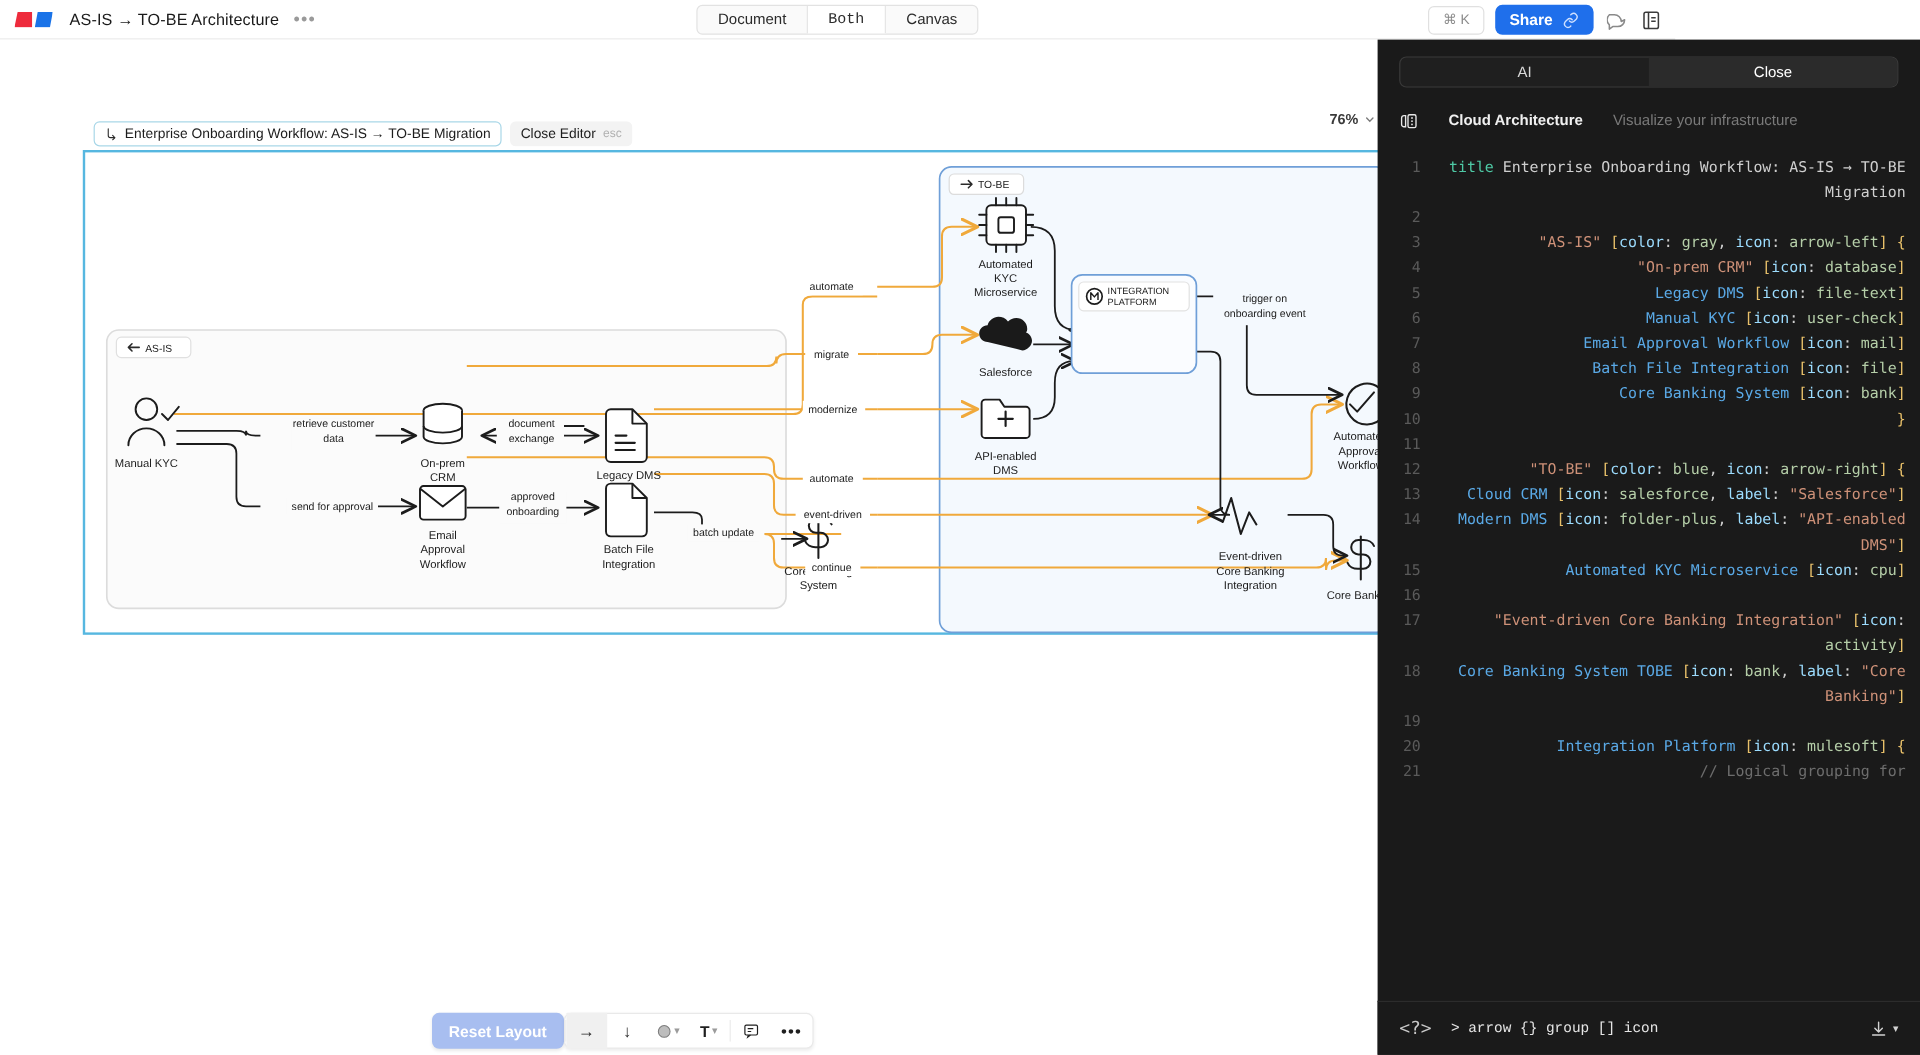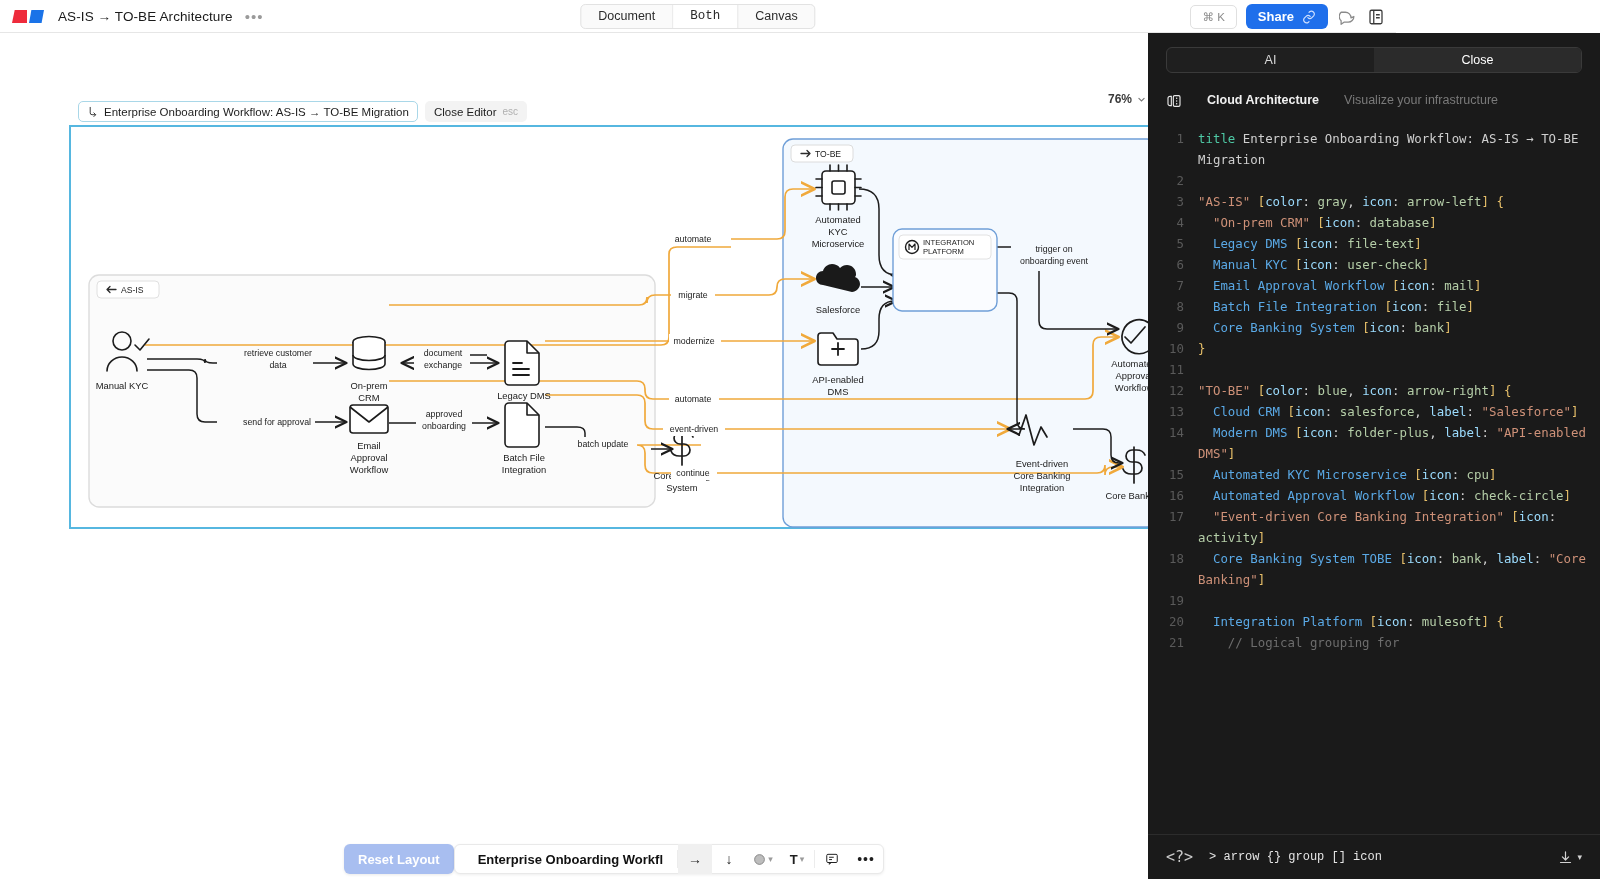--- a/index.html
+++ b/index.html
@@ -53,21 +53,21 @@
   .pill2 .esc{ color:#b0b0b0; font-size:10px;}
   .zoomlbl{ position:absolute; right:44px; top:59px; font-size:12px; color:#3a3a3a; font-weight:600;
     display:flex; gap:5px; align-items:center; cursor:pointer;}
 
   .board{ position:absolute; left:69px; top:92px; width:1104px; height:404px;
     border:2px solid #56b7e0; background:#fff;}
 
   svg.diagram{ position:absolute; left:0; top:0; width:1104px; height:404px;}
 
   
-  .bottombar{ position:absolute; left:320px; top:810px; height:32px; display:flex;
+  .bottombar{ position:absolute; left:336px; top:810px; height:32px; display:flex;
     align-items:center; gap:0px;padding-left:24px;}
   .bb{ background:#fff; border:1px solid #e9e9e9; border-radius:6px; height:30px; display:flex;
     align-items:center; box-shadow:0 1px 3px rgba(0,0,0,.07);}
   .resetbtn{ background:#a8bef0; color:#fff; font-size:13px; font-weight:600; border-radius:6px;
     height:30px; padding:0 14px; display:flex; align-items:center; cursor:pointer;
     box-shadow:0 1px 3px rgba(0,0,0,.09);}
   .namefield{ margin-left:9px; padding:0 14px; font-size:13px; color:#111; font-weight:600;
     height:30px; display:flex; align-items:center; cursor:text; }
   .tbsep{ width:1px; height:18px; background:#ececec;}
   .tbtn{ width:34px; height:30px; display:flex; align-items:center; justify-content:center;
@@ -83,21 +83,21 @@
     cursor:pointer;}
   .rptabs div.act{ background:#2b2b2b; color:#fff;}
   .rphead{ margin:20px 18px 0 18px; display:flex; align-items:flex-start; gap:25px;}
   .rphead .t1{ font-size:12.5px; color:#f0f0f0; font-weight:700;}
   .rphead .t2{ font-size:12.5px; color:#7a7a7a;}
   .code{ position:absolute; left:0; top:95px; right:0; bottom:45px; overflow:hidden;
     font-family:"DejaVu Sans Mono", monospace; font-size:12.4px; line-height:21px;}
   .ln{ display:flex; padding:0 12px 0 0;}
   .lnum{ width:50px; flex:0 0 50px; text-align:right; color:#5a5a5a; padding-right:14px;
     user-select:none;}
-  .ltxt{ flex:1; white-space:pre-wrap; word-break:break-word; color:#d4d4d4;}
+  .ltxt{ flex:1; white-space:pre-wrap; word-break:break-word; color:#d4d4d4;text-align:right;}
   .k-title{color:#4ec9a5;} .k-str{color:#ce9178;} .k-node{color:#5aa9e6;}
   .k-br{color:#e8c06a;} .k-prop{color:#9cdcfe;} .k-val{color:#b5cea8;}
   .k-com{color:#6d6d6d;margin-top:25px;} .k-plain{color:#cfcfcf;}
   .rpfoot{ position:absolute; left:0; right:0; bottom:0; height:45px; border-top:1px solid #2c2c2c;
     display:flex; align-items:center; padding:0 18px; gap:16px; background:#1a1a1a;}
   .rpfoot .hint{ color:#e5e5e5; font-size:12px; font-family:Liberation Mono, monospace;}
   .rpfoot .chev{ color:#c9c9c9; font-size:15px; font-family:"DejaVu Sans Mono", monospace;
     cursor:pointer;}
   .rpfoot .dl{ margin-left:auto; color:#d2d2d2; display:flex; align-items:center; gap:4px;
     cursor:pointer;}
@@ -422,21 +422,20 @@
         <rect x="940" y="118" width="86" height="26" fill="#f4f9fe"></rect>
         <text x="983" y="125" font-size="8.8" text-anchor="middle" fill="#1b1b1b">trigger on</text>
         <text x="983" y="137" font-size="8.8" text-anchor="middle" fill="#1b1b1b">onboarding event</text>
       </g>
     </svg>
   </div>
 
   <div class="bottombar">
     <div class="resetbtn">Reset Layout</div>
     <div class="bb">
-      <div class="namefield" title="Diagram name">Enterprise Onboarding Workfl</div>
       <div class="tbsep"></div>
       <div class="tbtn act">→</div>
       <div class="tbtn">↓</div>
       <div class="tbtn">
         <svg width="13" height="13" viewBox="0 0 24 24">
           <circle cx="12" cy="12" r="9" fill="#bdbdbd" stroke="#7c7c7c" stroke-width="1.6"></circle>
           </svg>
         <span class="cap">▾</span>
       </div>
       <div class="tbtn">
@@ -530,21 +529,20 @@
       <div class="ln">
         <span class="lnum">14</span>
         <span class="ltxt"><span class="k-plain">  </span><span class="k-node">Modern DMS</span><span class="k-br"> [</span><span class="k-prop">icon</span><span class="k-plain">: </span><span class="k-val">folder-plus</span><span class="k-plain">, </span><span class="k-prop">label</span><span class="k-plain">: </span><span class="k-str">"API-enabled DMS"</span><span class="k-br">]</span></span>
       </div>
       <div class="ln">
         <span class="lnum">15</span>
         <span class="ltxt"><span class="k-plain">  </span><span class="k-node">Automated KYC Microservice</span><span class="k-br"> [</span><span class="k-prop">icon</span><span class="k-plain">: </span><span class="k-val">cpu</span><span class="k-br">]</span></span>
       </div>
       <div class="ln">
         <span class="lnum">16</span>
-        <span class="ltxt"><span class="k-plain">  </span><span class="k-node">Automated Approval Workflow</span><span class="k-br"> [</span><span class="k-prop">icon</span><span class="k-plain">: </span><span class="k-val">check-circle</span><span class="k-br">]</span></span>
       </div>
       <div class="ln">
         <span class="lnum">17</span>
         <span class="ltxt"><span class="k-plain">  </span><span class="k-str">"Event-driven Core Banking Integration"</span><span class="k-br"> [</span><span class="k-prop">icon</span><span class="k-plain">: </span><span class="k-val">activity</span><span class="k-br">]</span></span>
       </div>
       <div class="ln">
         <span class="lnum">18</span>
         <span class="ltxt"><span class="k-plain">  </span><span class="k-node">Core Banking System TOBE</span><span class="k-br"> [</span><span class="k-prop">icon</span><span class="k-plain">: </span><span class="k-val">bank</span><span class="k-plain">, </span><span class="k-prop">label</span><span class="k-plain">: </span><span class="k-str">"Core Banking"</span><span class="k-br">]</span></span>
       </div>
       <div class="ln">

